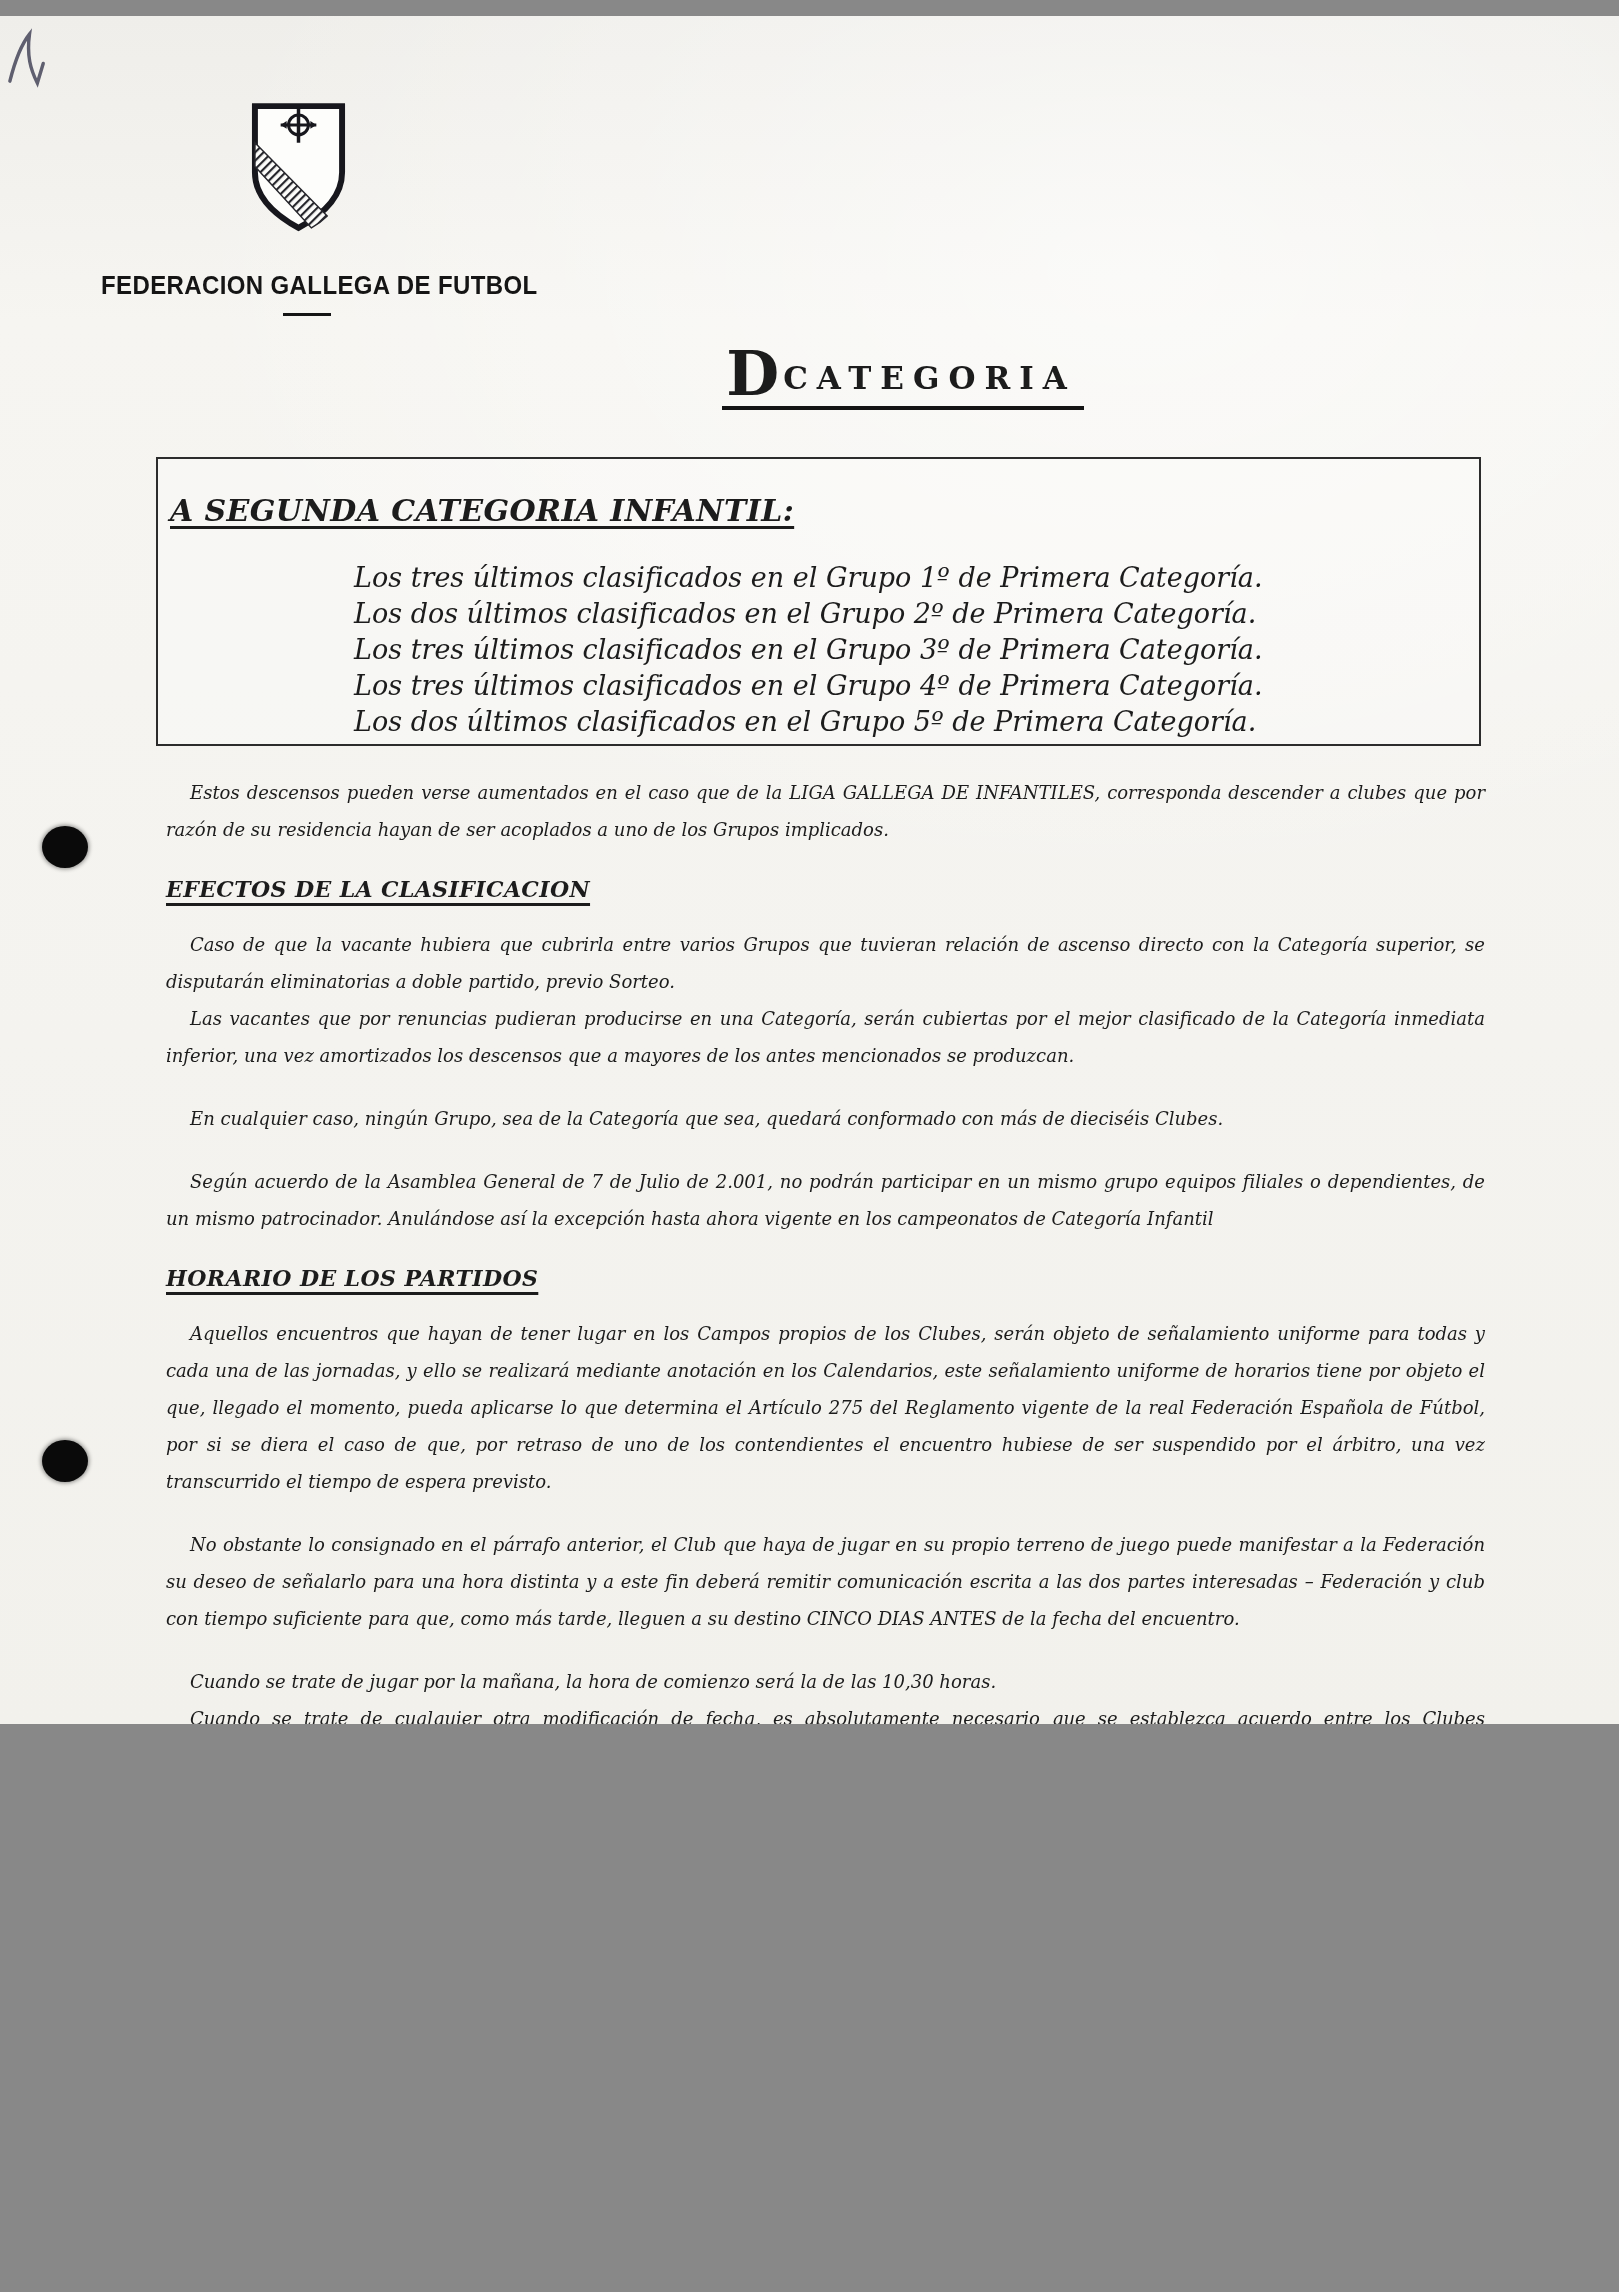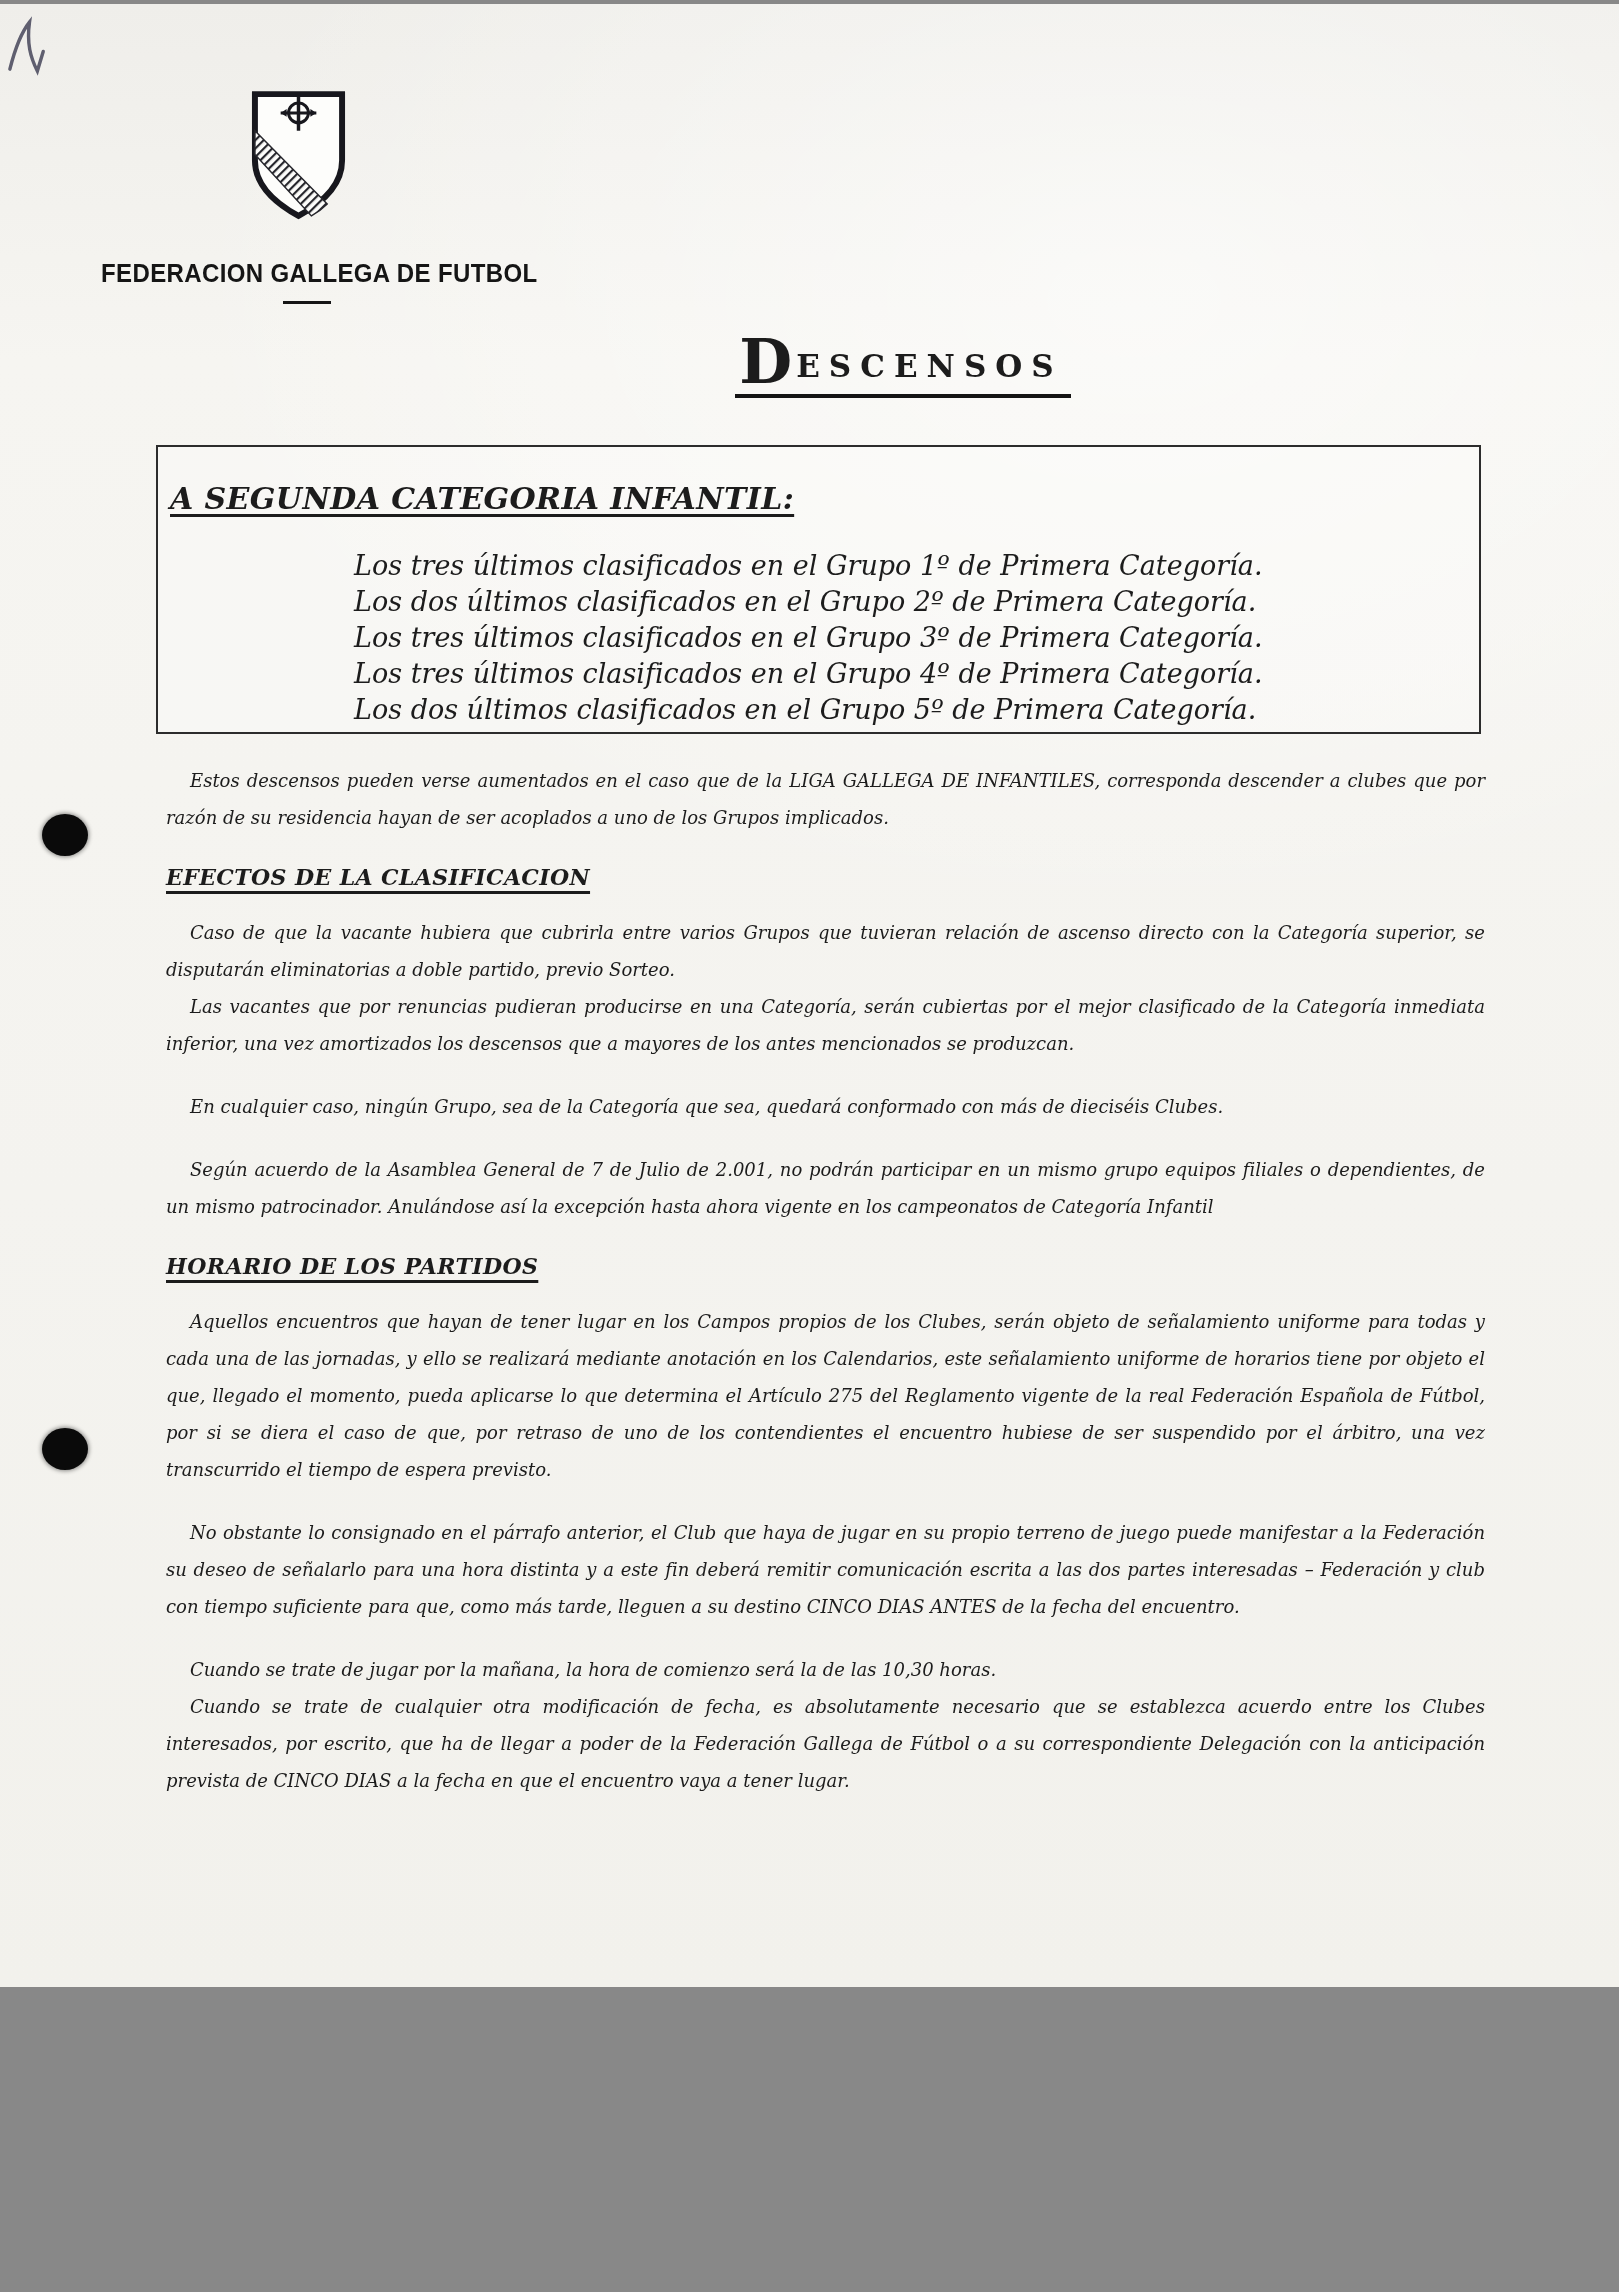--- a/index.html
+++ b/index.html
@@ -1,20 +1,20 @@
 <!DOCTYPE html>
 <html lang="es"><head>
 <meta charset="utf-8">
 <style>
   html,body{margin:0;padding:0;}
   body{background:#888;}
   .paper{
     position:relative;
-    width:1620px;height:1983px;
-    margin:4px auto;
+    width:1620px;height:1708px;
+    margin:16px auto;
     background:
       radial-gradient(1386px 891px at 70% 15%, rgba(255,255,255,0.55), rgba(255,255,255,0) 70%),
       linear-gradient(180deg,#efeeea 0%, #f6f5f1 18%, #f4f3ef 60%, #f2f1ec 100%);
     overflow:hidden;
     font-family:"DejaVu Serif", serif;
     color:#1c1c1c;
   }
 
   
   .pen-mark{position:absolute;left:4px;top:8px;width:51px;height:77px;opacity:.85;}
@@ -106,21 +106,21 @@
     <circle cx="51" cy="26" r="10" fill="none" stroke="#17171d" stroke-width="3"></circle>
     <line x1="51" y1="8" x2="51" y2="44" stroke="#17171d" stroke-width="3.5"></line>
     <line x1="33" y1="26" x2="69" y2="26" stroke="#17171d" stroke-width="3"></line>
     <polygon points="33,26 39,22 39,30" fill="#17171d"></polygon>
     <polygon points="69,26 63,22 63,30" fill="#17171d"></polygon>
   </svg>
   <div class="org-name">FEDERACION GALLEGA DE FUTBOL</div>
   <div class="org-underline"></div>
 
   <div class="doc-title">
-    <span class="doc-title-inner"><span class="title-initial">D</span><span class="title-rest">ESCENSOS</span></span>
+    <span class="doc-title-inner"><span class="title-initial">D</span><span class="title-rest">CATEGORIA</span></span>
   </div>
 
   <section class="relegation-box">
     <h2 class="box-heading">A SEGUNDA CATEGORIA INFANTIL:</h2>
     <p class="box-item"><span class="b">Los</span><span> tres últimos clasificados </span><span class="b">en el</span><span> Grupo 1º </span><span class="b">de</span><span> Primera Categoría.</span></p>
     <p class="box-item"><span class="b">Los</span><span> dos últimos clasificados </span><span class="b">en el</span><span> Grupo 2º </span><span class="b">de</span><span> Primera Categoría.</span></p>
     <p class="box-item"><span class="b">Los</span><span> tres últimos clasificados </span><span class="b">en el</span><span> Grupo 3º </span><span class="b">de</span><span> Primera Categoría.</span></p>
     <p class="box-item"><span class="b">Los</span><span> tres últimos clasificados </span><span class="b">en el</span><span> Grupo 4º </span><span class="b">de</span><span> Primera Categoría.</span></p>
     <p class="box-item"><span class="b">Los</span><span> dos últimos clasificados </span><span class="b">en el</span><span> Grupo 5º </span><span class="b">de</span><span> Primera Categoría.</span></p>
   </section>

